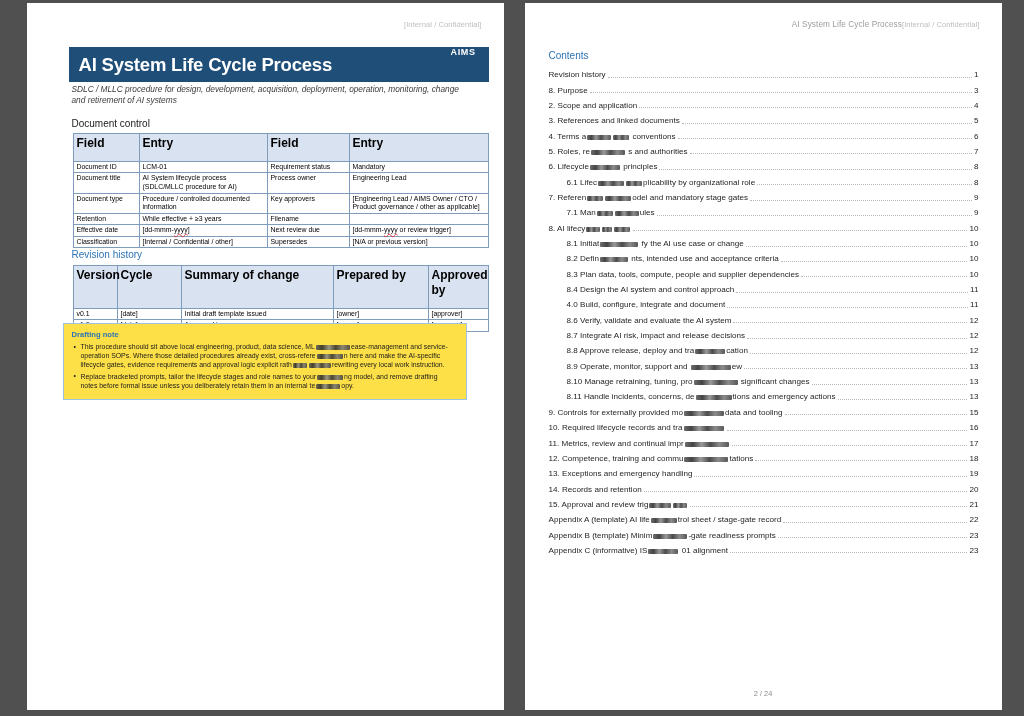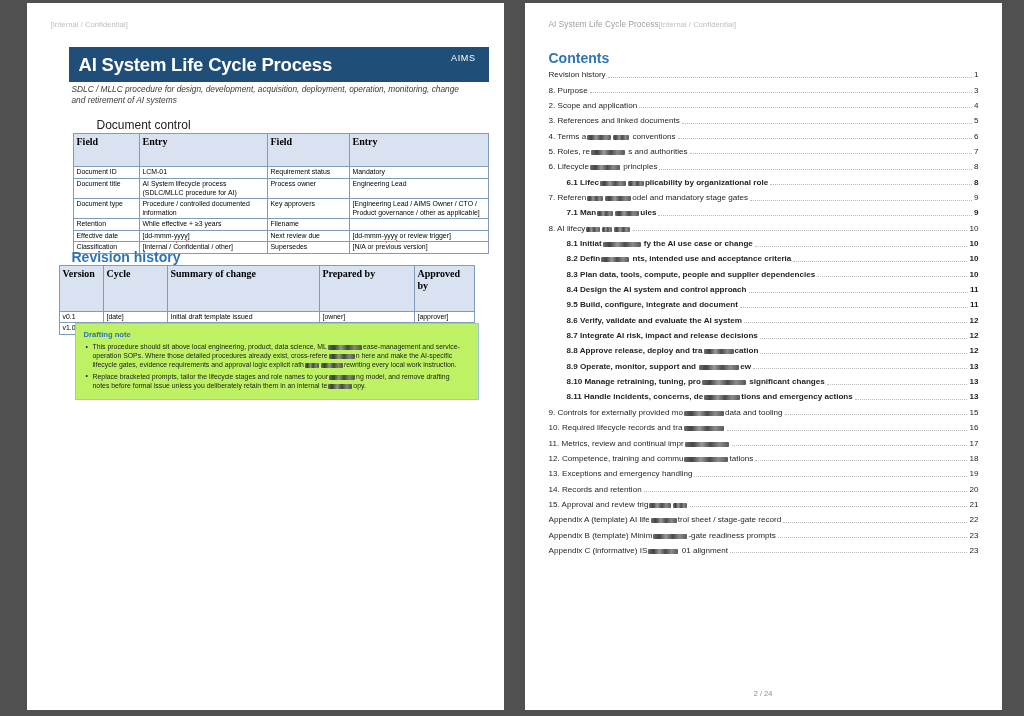--- a/index.html
+++ b/index.html
@@ -33,21 +33,21 @@
   }
   .page-left { margin-left: 4px; }
 
   
   .run-head {
     position: absolute;
     top: 17px;
     left: 24px;
     right: 22px;
     display: flex;
-    justify-content: flex-start;
+    justify-content: flex-end;
     align-items: baseline;
     font-size: 7.5px;
     color: #b4b4b4;
     letter-spacing: .1px;
   }
   .run-head .rh-left { color: #9d9d9d; font-size: 8.2px; }
   .run-head .rh-right { color: #bdbdbd; }
 
   
   .banner {
@@ -66,47 +66,45 @@
   .banner-title {
     color: #ffffff;
     font-size: 18.5px;
     font-weight: bold;
     letter-spacing: -0.2px;
     white-space: nowrap;
   }
   .banner-logo {
     color: #ffffff;
     font-size: 9px;
-    font-weight: normal;
+    font-weight: bold;
     letter-spacing: .6px;
     align-self: flex-start;
-    margin-top: 6px;
   }
   .subtitle {
     position: absolute;
     left: 45px;
     top: 81px;
     width: 400px;
     font-style: italic;
     font-size: 8.3px;
     color: #3a3a3a;
     line-height: 1.32;
   }
 
   
   .sec-plain {
     position: absolute;
-    font-size: 12px;
+    font-size: 10px;
     color: #222;
-    margin-left: 25px;
   }
   .sec-blue {
     position: absolute;
-    font-size: 14px;
-    font-weight: bold;
+    font-size: 10px;
+    font-weight: normal;
     color: #2e74b5;
   }
 
   
   table.doc {
     position: absolute;
     border-collapse: collapse;
     table-layout: fixed;
     font-size: 6.9px;
     color: #000;
@@ -115,40 +113,39 @@
     border: 0.7px solid #7f9dbb;
     padding: 1px 2px 1px 3px;
     vertical-align: top;
     line-height: 1.24;
     text-align: left;
     font-weight: normal;
   }
   table.doc th {
     background: #d9e2f1;
     font-weight: bold;
-    font-size: 10px;
+    font-size: 12px;
     padding-top: 2px;
-    padding-bottom: 18px;
-    font-family: Liberation Serif, serif;
+    padding-bottom: 10px;
   }
   .sq {
     text-decoration: underline;
     text-decoration-style: wavy;
     text-decoration-color: #e0393e;
     text-decoration-thickness: .5px;
   }
 
   
   .note {
     position: absolute;
-    left: 48px;
+    left: 36px;
     top: 320px;
     width: 404px;
     box-sizing: border-box;
-    background: #bef264;
+    background: #fde047;
     border: 0.8px solid #9dc3e6;
     padding: 6px 12px 7px 8px;
   }
   .note-title {
     color: #2e74b5;
     font-weight: bold;
     font-size: 7.6px;
     margin-bottom: 3px;
   }
   .note ul {
@@ -196,21 +193,21 @@
     white-space: nowrap;
   }
   .toc-row .t-label { padding-bottom: 1px; }
   .toc-row .t-dots {
     flex: 1 1 auto;
     border-bottom: 0.8px dotted #b9b9b9;
     margin: 0 2px 2.6px 2px;
     min-width: 6px;
   }
   .toc-row .t-page { padding-bottom: 1px; text-align: right; }
-  .toc-row.lvl2 { padding-left: 18px; font-weight: bold; }
+  .toc-row.lvl2 { padding-left: 18px; }
 
   
   .pg-foot {
     position: absolute;
     bottom: 12px;
     left: 0;
     right: 0;
     text-align: center;
     font-size: 7.4px;
     color: #8a8a8a;
@@ -287,21 +284,21 @@
             <td>Classification</td>
             <td>[Internal / Confidential / other]</td>
             <td>Supersedes</td>
             <td>[N/A or previous version]</td>
           </tr>
         </tbody>
     </table>
 
     <div class="sec-blue" style="left:45px; top:246px;">Revision history</div>
 
-    <table class="doc" id="tbl-rev" style="left:32px; top:262px; width:415px;">
+    <table class="doc" id="tbl-rev" style="left:46px; top:262px; width:415px;">
       <colgroup>
         <col style="width:44px">
           <col style="width:64px">
         <col style="width:152px">
           <col style="width:95px">
           <col style="width:60px">
       </colgroup>
       <thead>
           <tr>
             <th>Version</th>
@@ -417,21 +414,21 @@
           <span class="t-label">8.3 Plan data, tools, compute, people and supplier dependencies</span>
           <span class="t-dots"></span>
           <span class="t-page">10</span>
         </div>
         <div class="toc-row lvl2">
           <span class="t-label">8.4 Design the AI system and control approach</span>
           <span class="t-dots"></span>
           <span class="t-page">11</span>
         </div>
         <div class="toc-row lvl2">
-          <span class="t-label">9.5 Build, configure, integrate and document</span>
+          <span class="t-label">4.0 Build, configure, integrate and document</span>
           <span class="t-dots"></span>
           <span class="t-page">11</span>
         </div>
         <div class="toc-row lvl2">
           <span class="t-label">8.6 Verify, validate and evaluate the AI system</span>
           <span class="t-dots"></span>
           <span class="t-page">12</span>
         </div>
         <div class="toc-row lvl2">
           <span class="t-label">8.7 Integrate AI risk, impact and release decisions</span>

